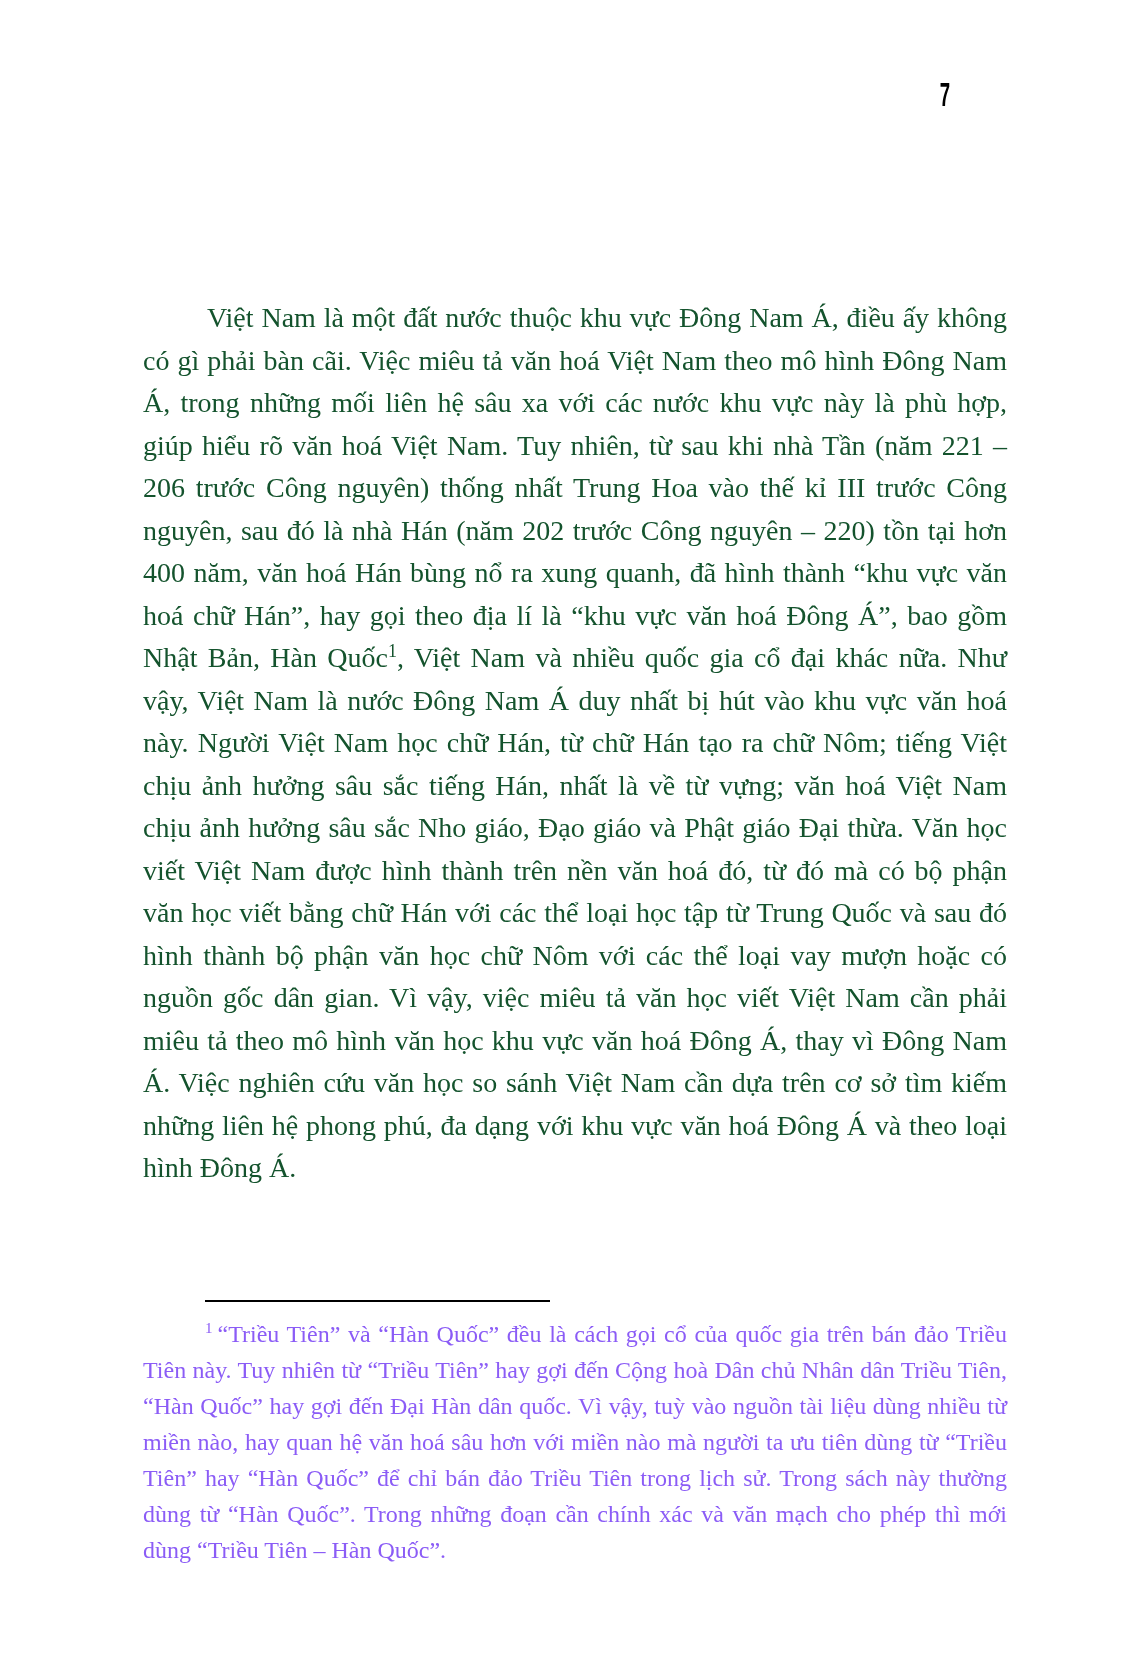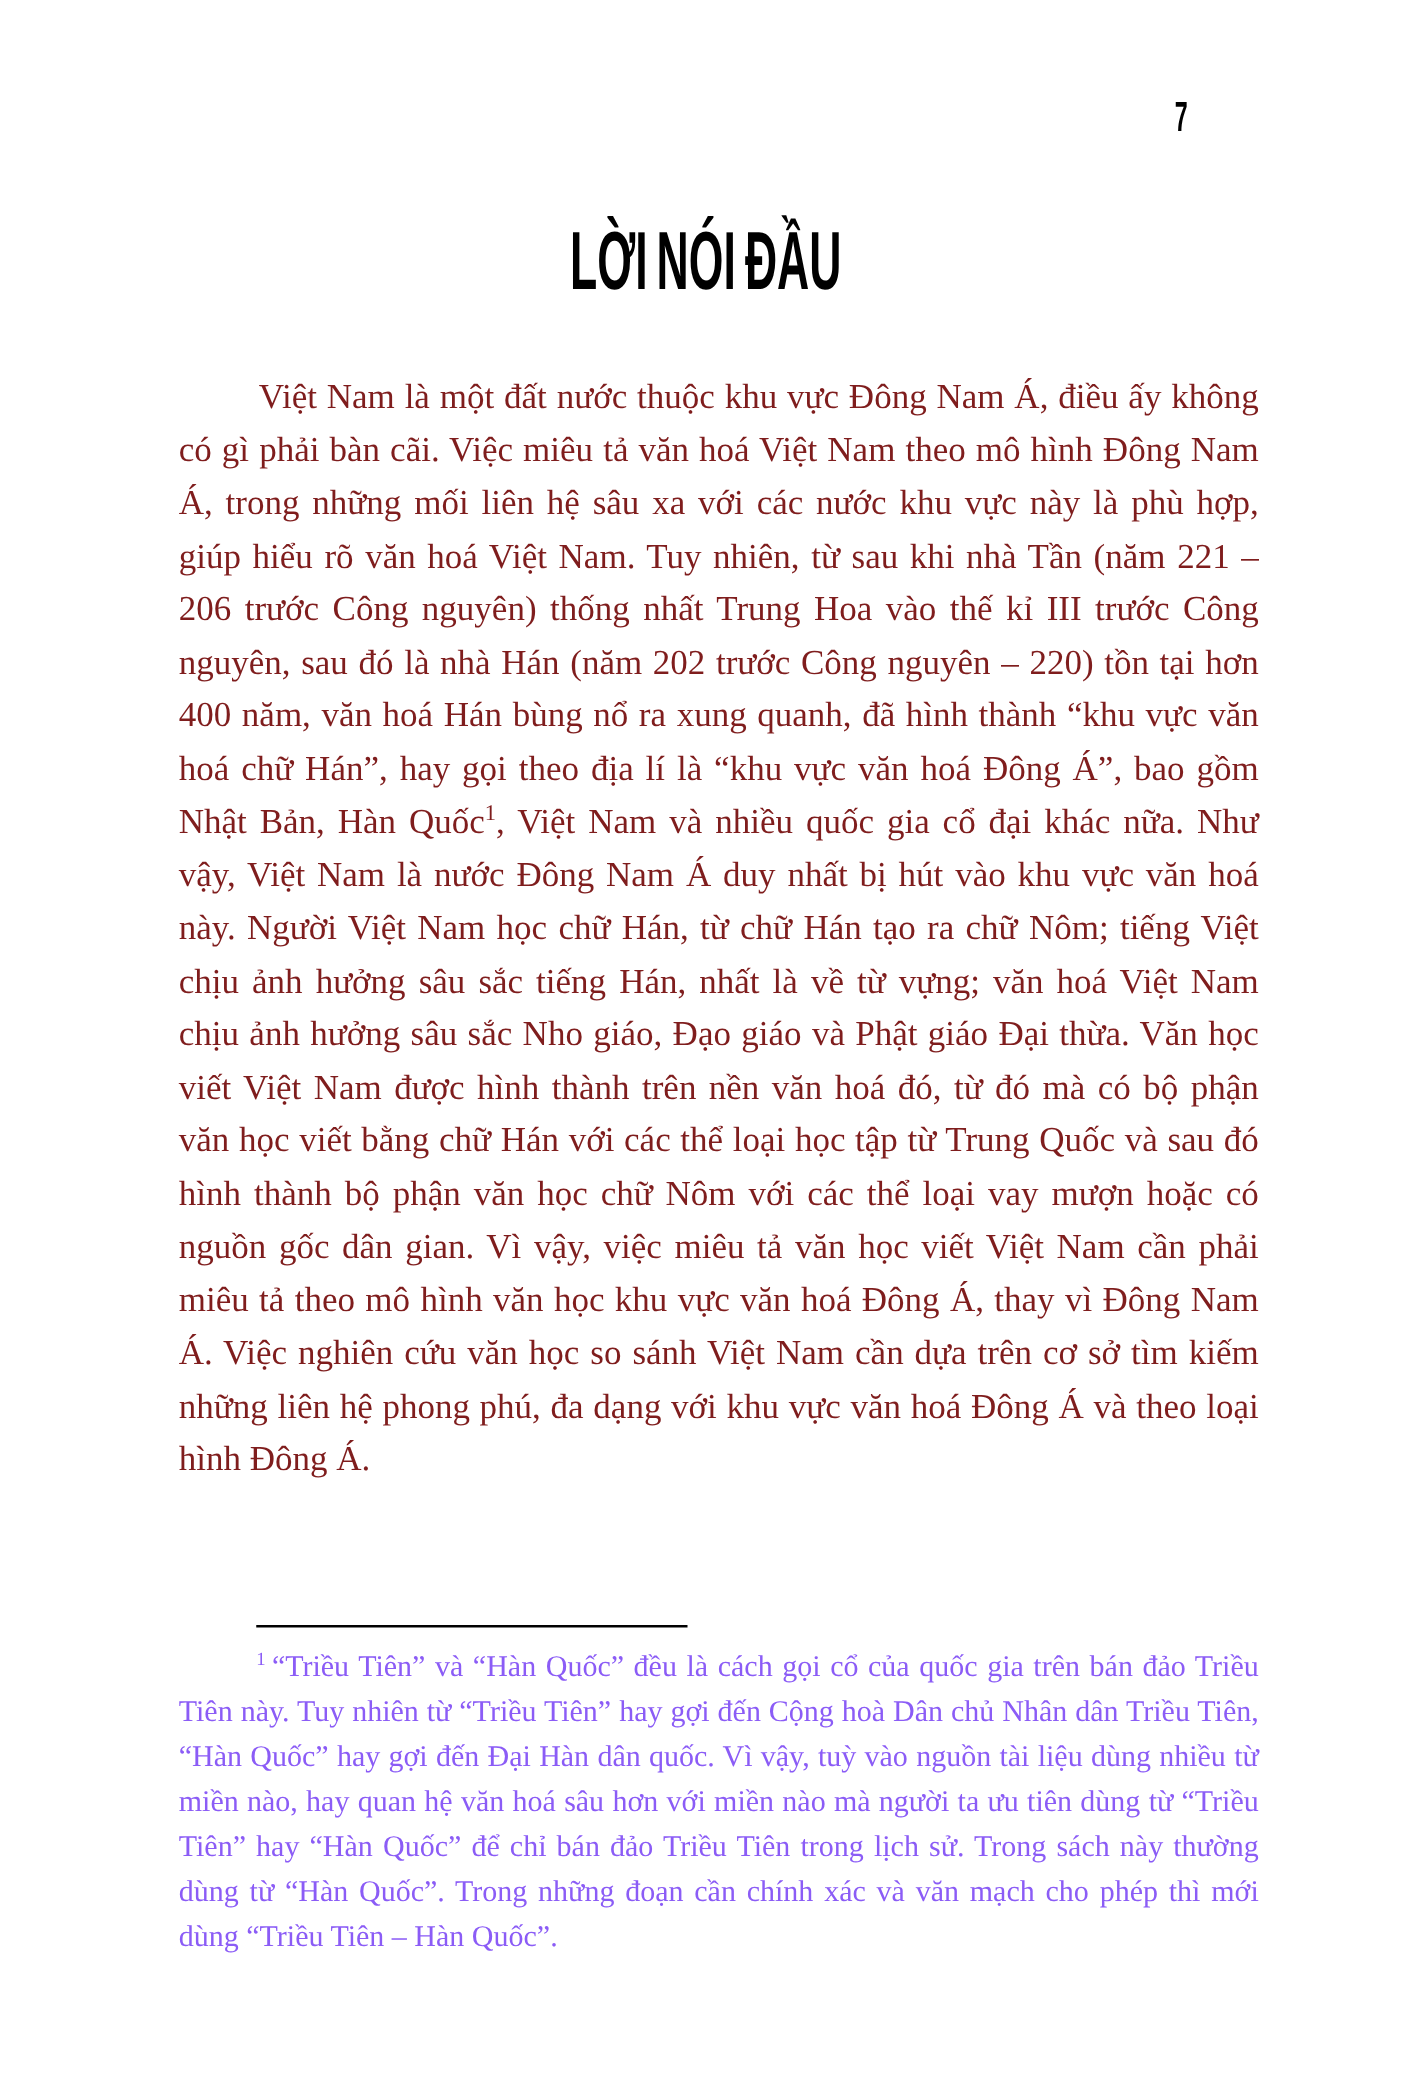--- a/index.html
+++ b/index.html
@@ -54,21 +54,21 @@
     position: absolute;
     top: 297px;
     left: 143px;
     width: 864px;
     margin: 0;
     font-family: "Liberation Serif", serif;
     font-size: 28px;
     line-height: 42.5px;
     text-align: justify;
     text-indent: 64px;
-    color: #7f1d1d;
+    color: #14532d;
   }
   .body-text sup {
     font-size: 18px;
     line-height: 0;
   }
   .footnote-sep {
     position: absolute;
     top: 1300px;
     left: 205px;
     width: 345px;
@@ -94,21 +94,20 @@
     margin-right: 5px;
   }
 </style>
 </head>
 <body>
 
 <div class="page">
 
   <div class="page-number">7</div>
 
-  <h1 class="title"><span class="title-inner">LỜI NÓI ĐẦU</span></h1>
 
   <p class="body-text"><span>Việt Nam là một đất nước thuộc khu vực Đông Nam Á, điều ấy không có gì phải bàn cãi. Việc miêu tả văn hoá Việt Nam theo mô hình Đông Nam Á, trong những mối liên hệ sâu xa với các nước khu vực này là phù hợp, giúp hiểu rõ văn hoá Việt Nam. Tuy nhiên, từ sau khi nhà Tần (năm 221 – 206 trước Công nguyên) thống nhất Trung Hoa vào thế kỉ III trước Công nguyên, sau đó là nhà Hán (năm 202 trước Công nguyên – 220) tồn tại hơn 400 năm, văn hoá Hán bùng nổ ra xung quanh, đã hình thành “khu vực văn hoá chữ Hán”, hay gọi theo địa lí là “khu vực văn hoá Đông Á”, bao gồm Nhật Bản, Hàn Quốc</span><sup>1</sup><span>, Việt Nam và nhiều quốc gia cổ đại khác nữa. Như vậy, Việt Nam là nước Đông Nam Á duy nhất bị hút vào khu vực văn hoá này. Người Việt Nam học chữ Hán, từ chữ Hán tạo ra chữ Nôm; tiếng Việt chịu ảnh hưởng sâu sắc tiếng Hán, nhất là về từ vựng; văn hoá Việt Nam chịu ảnh hưởng sâu sắc Nho giáo, Đạo giáo và Phật giáo Đại thừa. Văn học viết Việt Nam được hình thành trên nền văn hoá đó, từ đó mà có bộ phận văn học viết bằng chữ Hán với các thể loại học tập từ Trung Quốc và sau đó hình thành bộ phận văn học chữ Nôm với các thể loại vay mượn hoặc có nguồn gốc dân gian. Vì vậy, việc miêu tả văn học viết Việt Nam cần phải miêu tả theo mô hình văn học khu vực văn hoá Đông Á, thay vì Đông Nam Á. Việc nghiên cứu văn học so sánh Việt Nam cần dựa trên cơ sở tìm kiếm những liên hệ phong phú, đa dạng với khu vực văn hoá Đông Á và theo loại hình Đông Á.</span></p>
 
   <div class="footnote-sep"></div>
 
   <p class="footnote"><sup>1</sup><span>“Triều Tiên” và “Hàn Quốc” đều là cách gọi cổ của quốc gia trên bán đảo Triều Tiên này. Tuy nhiên từ “Triều Tiên” hay gợi đến Cộng hoà Dân chủ Nhân dân Triều Tiên, “Hàn Quốc” hay gợi đến Đại Hàn dân quốc. Vì vậy, tuỳ vào nguồn tài liệu dùng nhiều từ miền nào, hay quan hệ văn hoá sâu hơn với miền nào mà người ta ưu tiên dùng từ “Triều Tiên” hay “Hàn Quốc” để chỉ bán đảo Triều Tiên trong lịch sử. Trong sách này thường dùng từ “Hàn Quốc”. Trong những đoạn cần chính xác và văn mạch cho phép thì mới dùng “Triều Tiên – Hàn Quốc”.</span></p>
 
 </div>
 
 </body></html>

